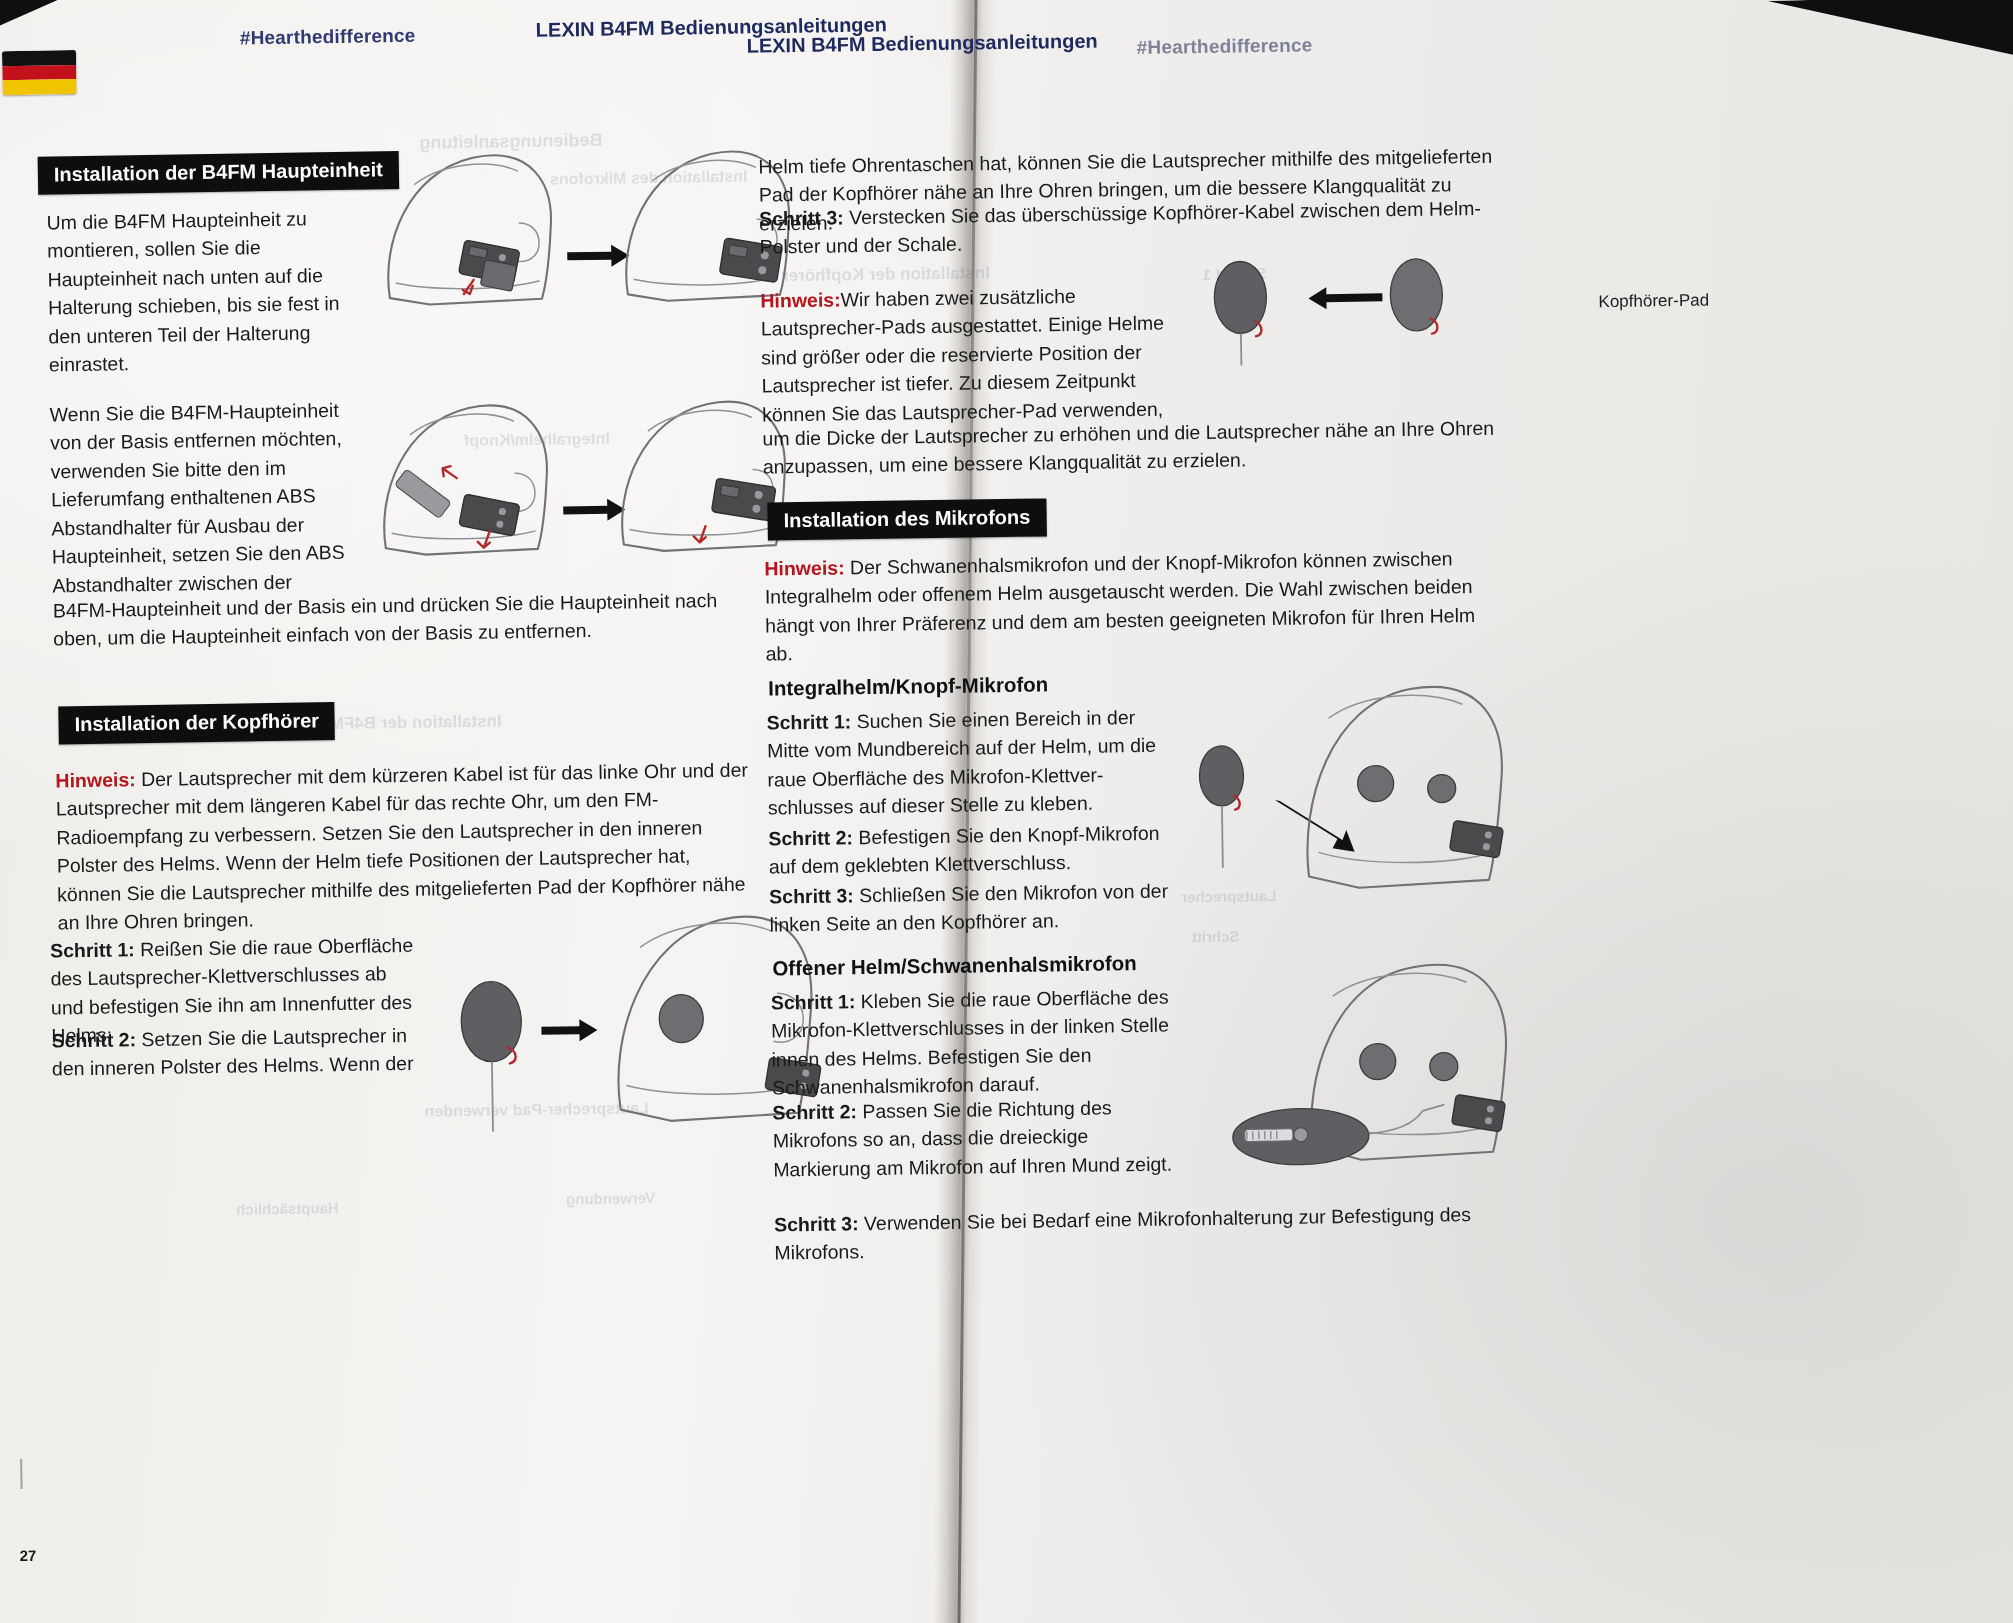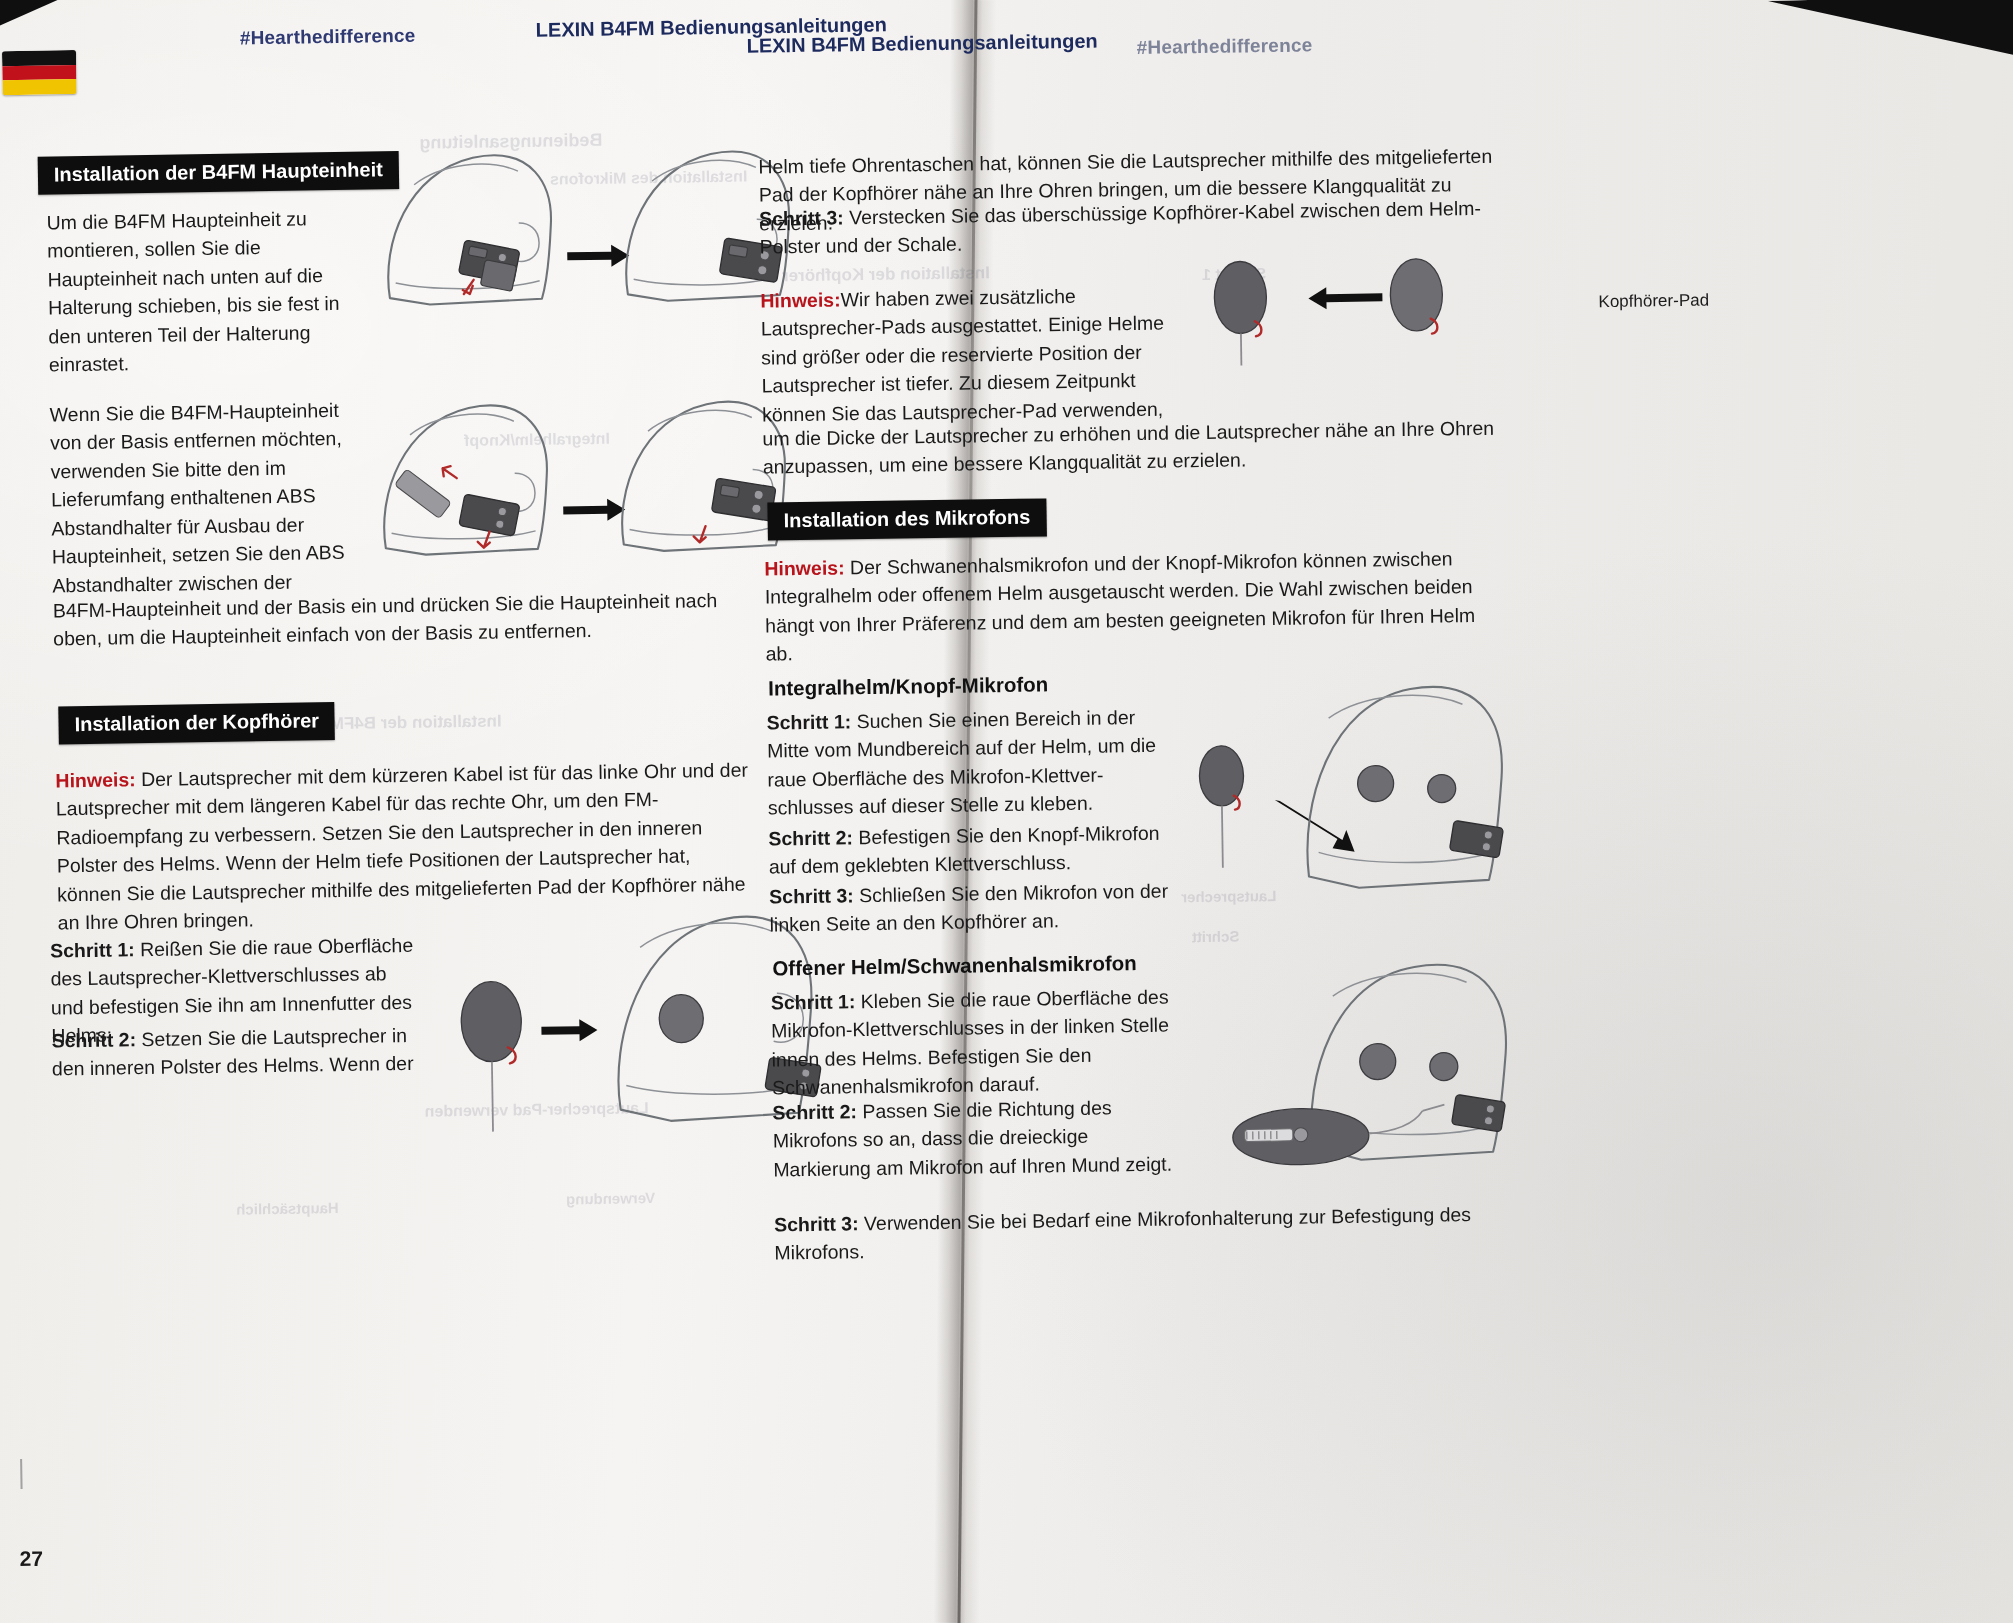--- a/index.html
+++ b/index.html
@@ -148,21 +148,21 @@
   .sub-head {
     position: absolute;
     font-size: 20.5px;
     font-weight: bold;
     color: #111;
     white-space: nowrap;
   }
 
   .page-num {
     position: absolute;
-    font-size: 21px;
+    font-size: 15px;
     font-weight: bold;
     color: #1a1a1a;
   }
   .edge-tick {
     position: absolute;
     width: 2px;
     height: 30px;
     background: #555;
     opacity: .5;
   }

